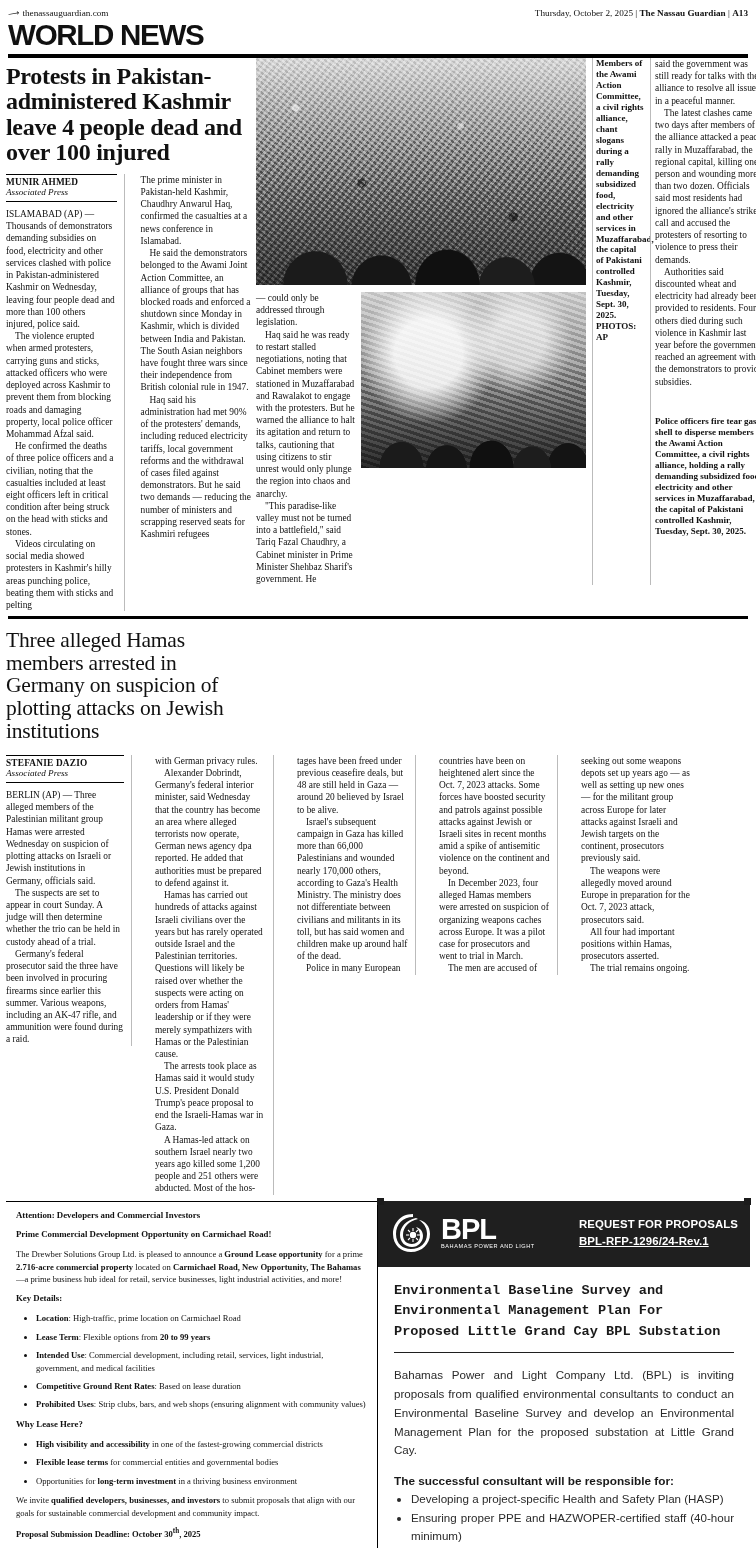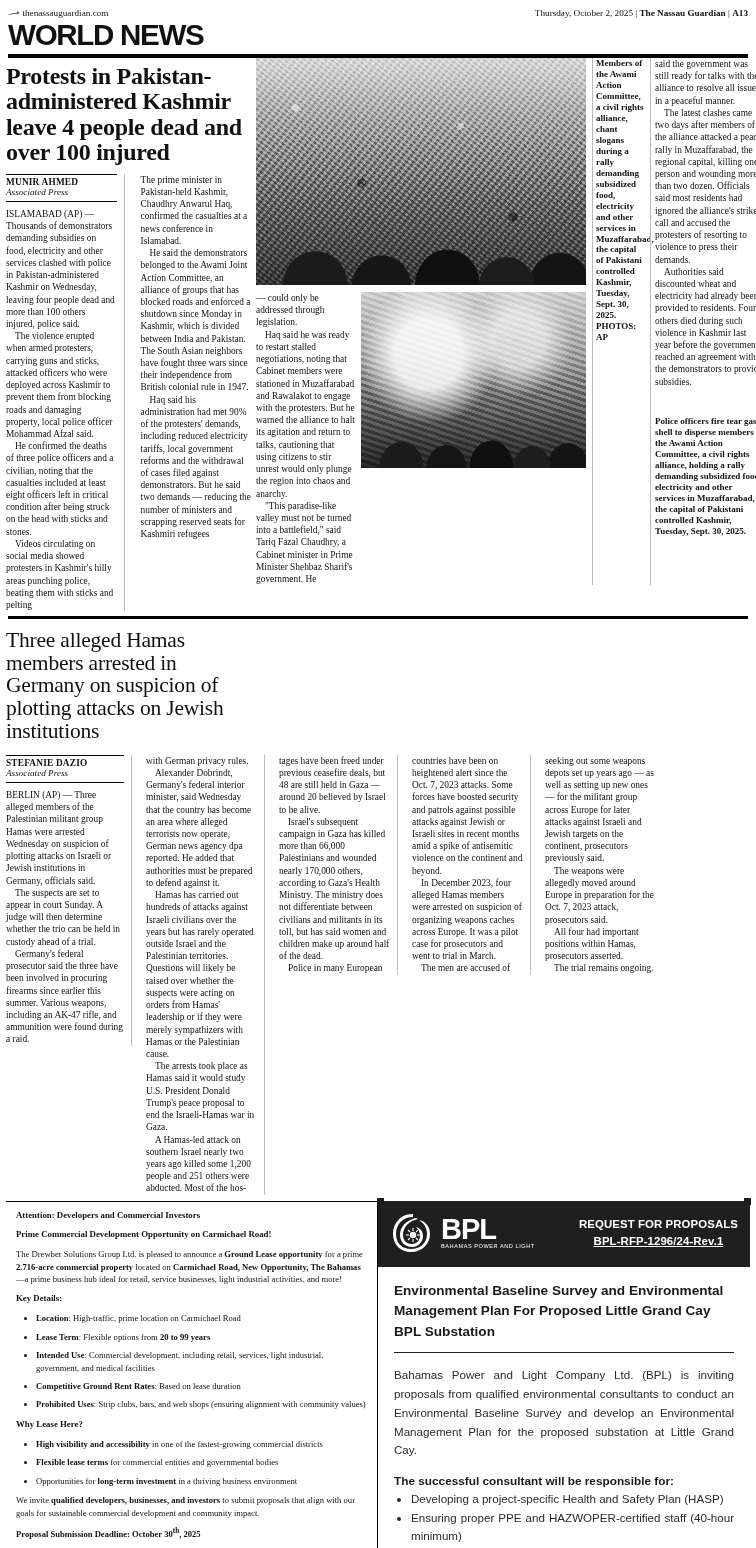--- a/index.html
+++ b/index.html
@@ -58,21 +58,21 @@
     background-blend-mode:screen,screen,overlay,normal;}
   .ph-figs{position:absolute;left:0;right:0;bottom:0;height:58%;
     background:
       radial-gradient(ellipse 16% 42% at 18% 100%, #1b1b1b 60%, rgba(0,0,0,0) 62%),
       radial-gradient(ellipse 15% 40% at 38% 102%, #161616 60%, rgba(0,0,0,0) 62%),
       radial-gradient(ellipse 16% 44% at 58% 100%, #101010 60%, rgba(0,0,0,0) 62%),
       radial-gradient(ellipse 14% 38% at 76% 102%, #1d1d1d 60%, rgba(0,0,0,0) 62%),
       radial-gradient(ellipse 15% 40% at 92% 100%, #141414 60%, rgba(0,0,0,0) 62%);}
 
   
-  .story2{display:flex;gap:7px;align-items:flex-start;margin-top:4px;}
+  .story2{display:flex;gap:16px;align-items:flex-start;margin-top:4px;}
   .s2-col{font-size:9.4px;box-sizing:border-box;}
   .s2-c1{width:126px;flex:0 0 126px;padding-right:7px;border-right:1px solid #bbb;}
   .s2-c2{width:126px;flex:0 0 126px;padding:0 7px;border-right:1px solid #bbb;}
   .s2-c3{width:126px;flex:0 0 126px;padding:0 7px;border-right:1px solid #bbb;}
   .s2-c4{width:126px;flex:0 0 126px;padding:0 7px;border-right:1px solid #bbb;}
   .s2-c5{width:126px;flex:0 0 126px;padding:0 7px;border-right:1px solid #bbb;}
   .s2-c6{width:126px;flex:0 0 126px;padding-left:7px;}
 
   
   .ads{display:flex;gap:0;margin-top:6px;align-items:flex-start;}
@@ -82,24 +82,24 @@
   .ad-left ul{margin:0 0 7px 0;padding-left:20px;}
   .ad-left li{margin:0 0 6px 0;}
 
   .ad-right{width:372px;flex:0 0 372px;box-sizing:border-box;position:relative;font-family:"Liberation Sans",sans-serif;}
   .crop-mark{position:absolute;width:7px;height:7px;background:#1b1b1b;}
   .bpl-head{background:#1f1f1f;color:#fff;display:flex;align-items:center;gap:20px;padding:11px 12px 13px 14px;}
   .bpl-logo{display:flex;align-items:center;gap:7px;}
   .bpl-swirl{width:42px;height:42px;position:relative;}
   .bpl-word{font-family:"Liberation Sans",sans-serif;font-weight:bold;font-size:29px;letter-spacing:-1px;line-height:.92;}
   .bpl-sub{font-family:"Liberation Sans",sans-serif;font-size:5.6px;letter-spacing:.55px;margin-top:1px;}
-  .bpl-rfp{margin-left:auto;text-align:center;font-weight:bold;font-size:11.4px;line-height:1.45;letter-spacing:.1px;}
+  .bpl-rfp{margin-left:auto;text-align:left;font-weight:bold;font-size:11.4px;line-height:1.45;letter-spacing:.1px;}
   .bpl-rfp .num{text-decoration:underline;}
   .bpl-body{background:#fff;padding:14px 16px 10px 16px;}
-  .bpl-title{font-weight:bold;font-size:13.6px;line-height:1.52;color:#1a1a1a;}
+  .bpl-title{font-weight:bold;font-size:13.6px;line-height:1.52;color:#1a1a1a;font-family:Liberation Mono, monospace;}
   .bpl-hr{height:1.6px;background:#1f1f1f;margin:9px 0 13px 0;}
   .bpl-p{font-size:11.6px;line-height:1.62;color:#2a2a2a;text-align:justify;margin:0 0 14px 0;}
   .bpl-strong{font-weight:bold;font-size:11.8px;color:#1a1a1a;margin:0 0 2px 0;}
   .bpl-ul{margin:0 0 14px 0;padding-left:17px;}
   .bpl-ul li{font-size:11.6px;line-height:1.6;color:#2a2a2a;margin:0;text-align:justify;}
 </style>
 </head>
 <body>
 
 <div class="page">

